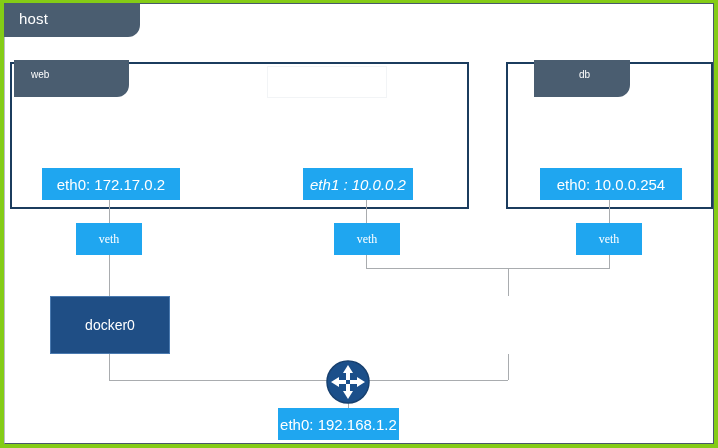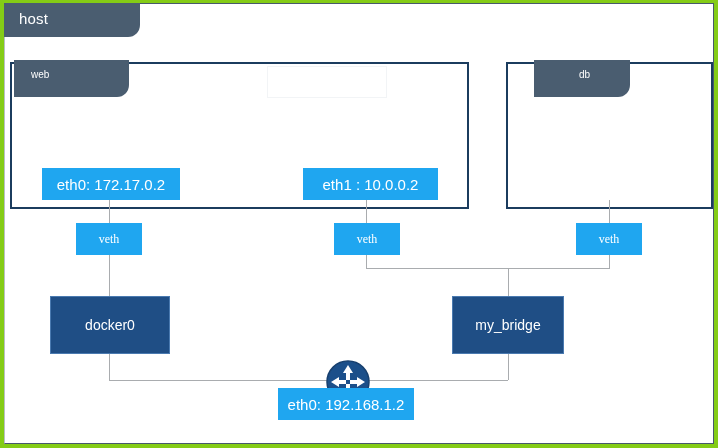--- a/index.html
+++ b/index.html
@@ -117,31 +117,31 @@
     font-size: 12px;
     font-family: Liberation Serif, serif;
   }
   .bridge {
     background: #1f4e85;
     border: 1px solid #4a7ab0;
     font-size: 14px;
   }
 
   #if-web-eth0 { left: 42px;  top: 168px; width: 138px; height: 32px; }
-  #if-web-eth1 { left: 303px; top: 168px; width: 135px; height: 32px; }
+  #if-web-eth1 { left: 303px; top: 168px; width: 110px; height: 32px; font-style: italic; }
   #if-db-eth0  { left: 540px; top: 168px; width: 142px; height: 32px; }
 
   #veth-1 { left: 76px;  top: 223px; width: 66px; height: 32px; }
   #veth-2 { left: 334px; top: 223px; width: 66px; height: 32px; }
   #veth-3 { left: 576px; top: 223px; width: 66px; height: 32px; }
 
   #bridge-docker0   { left: 50px;  top: 296px; width: 120px; height: 58px; }
   #bridge-my-bridge { left: 452px; top: 296px; width: 112px; height: 58px; }
 
-  #if-host-eth0 { left: 278px; top: 388px; width: 136px; height: 32px; }
+  #if-host-eth0 { left: 278px; top: 408px; width: 121px; height: 32px; }
 
   
   .router-icon {
     position: absolute;
     left: 326px;
     top: 360px;
     width: 44px;
     height: 44px;
   }
 </style>
@@ -185,27 +185,27 @@
   <div class="line v" style="left:109px; top:354px; height:26px;"></div>
 
   <div class="line v" style="left:508px; top:354px; height:26px;"></div>
 
   <div class="line h" style="left:109px; top:380px; width:399px;"></div>
 
   <div class="line v" style="left:348px; top:392px; height:16px;"></div>
 
   <div class="node iface" id="if-web-eth0">eth0: 172.17.0.2</div>
   <div class="node iface" id="if-web-eth1">eth1 : 10.0.0.2</div>
+  <div class="node iface" id="if-db-eth0">eth0: 10.0.0.254</div>
 
   <div class="node veth" id="veth-1">veth</div>
   <div class="node veth" id="veth-2">veth</div>
   <div class="node veth" id="veth-3">veth</div>
 
   <div class="node bridge" id="bridge-docker0">docker0</div>
-  <div class="node bridge" id="bridge-my-bridge">my_bridge</div>
 
   <div class="router-icon">
     <svg viewBox="0 0 44 44" width="44" height="44" xmlns="http://www.w3.org/2000/svg">
       <circle cx="22" cy="22" r="21" fill="#1b4f8a" stroke="#17406f" stroke-width="1.5"></circle>
 
       <polygon points="22,5 27,13 24,13 24,20 20,20 20,13 17,13" fill="#ffffff"></polygon>
 
       <polygon points="22,39 17,31 20,31 20,24 24,24 24,31 27,31" fill="#ffffff"></polygon>
 
       <polygon points="5,22 13,17 13,20 20,20 20,24 13,24 13,27" fill="#ffffff"></polygon>

